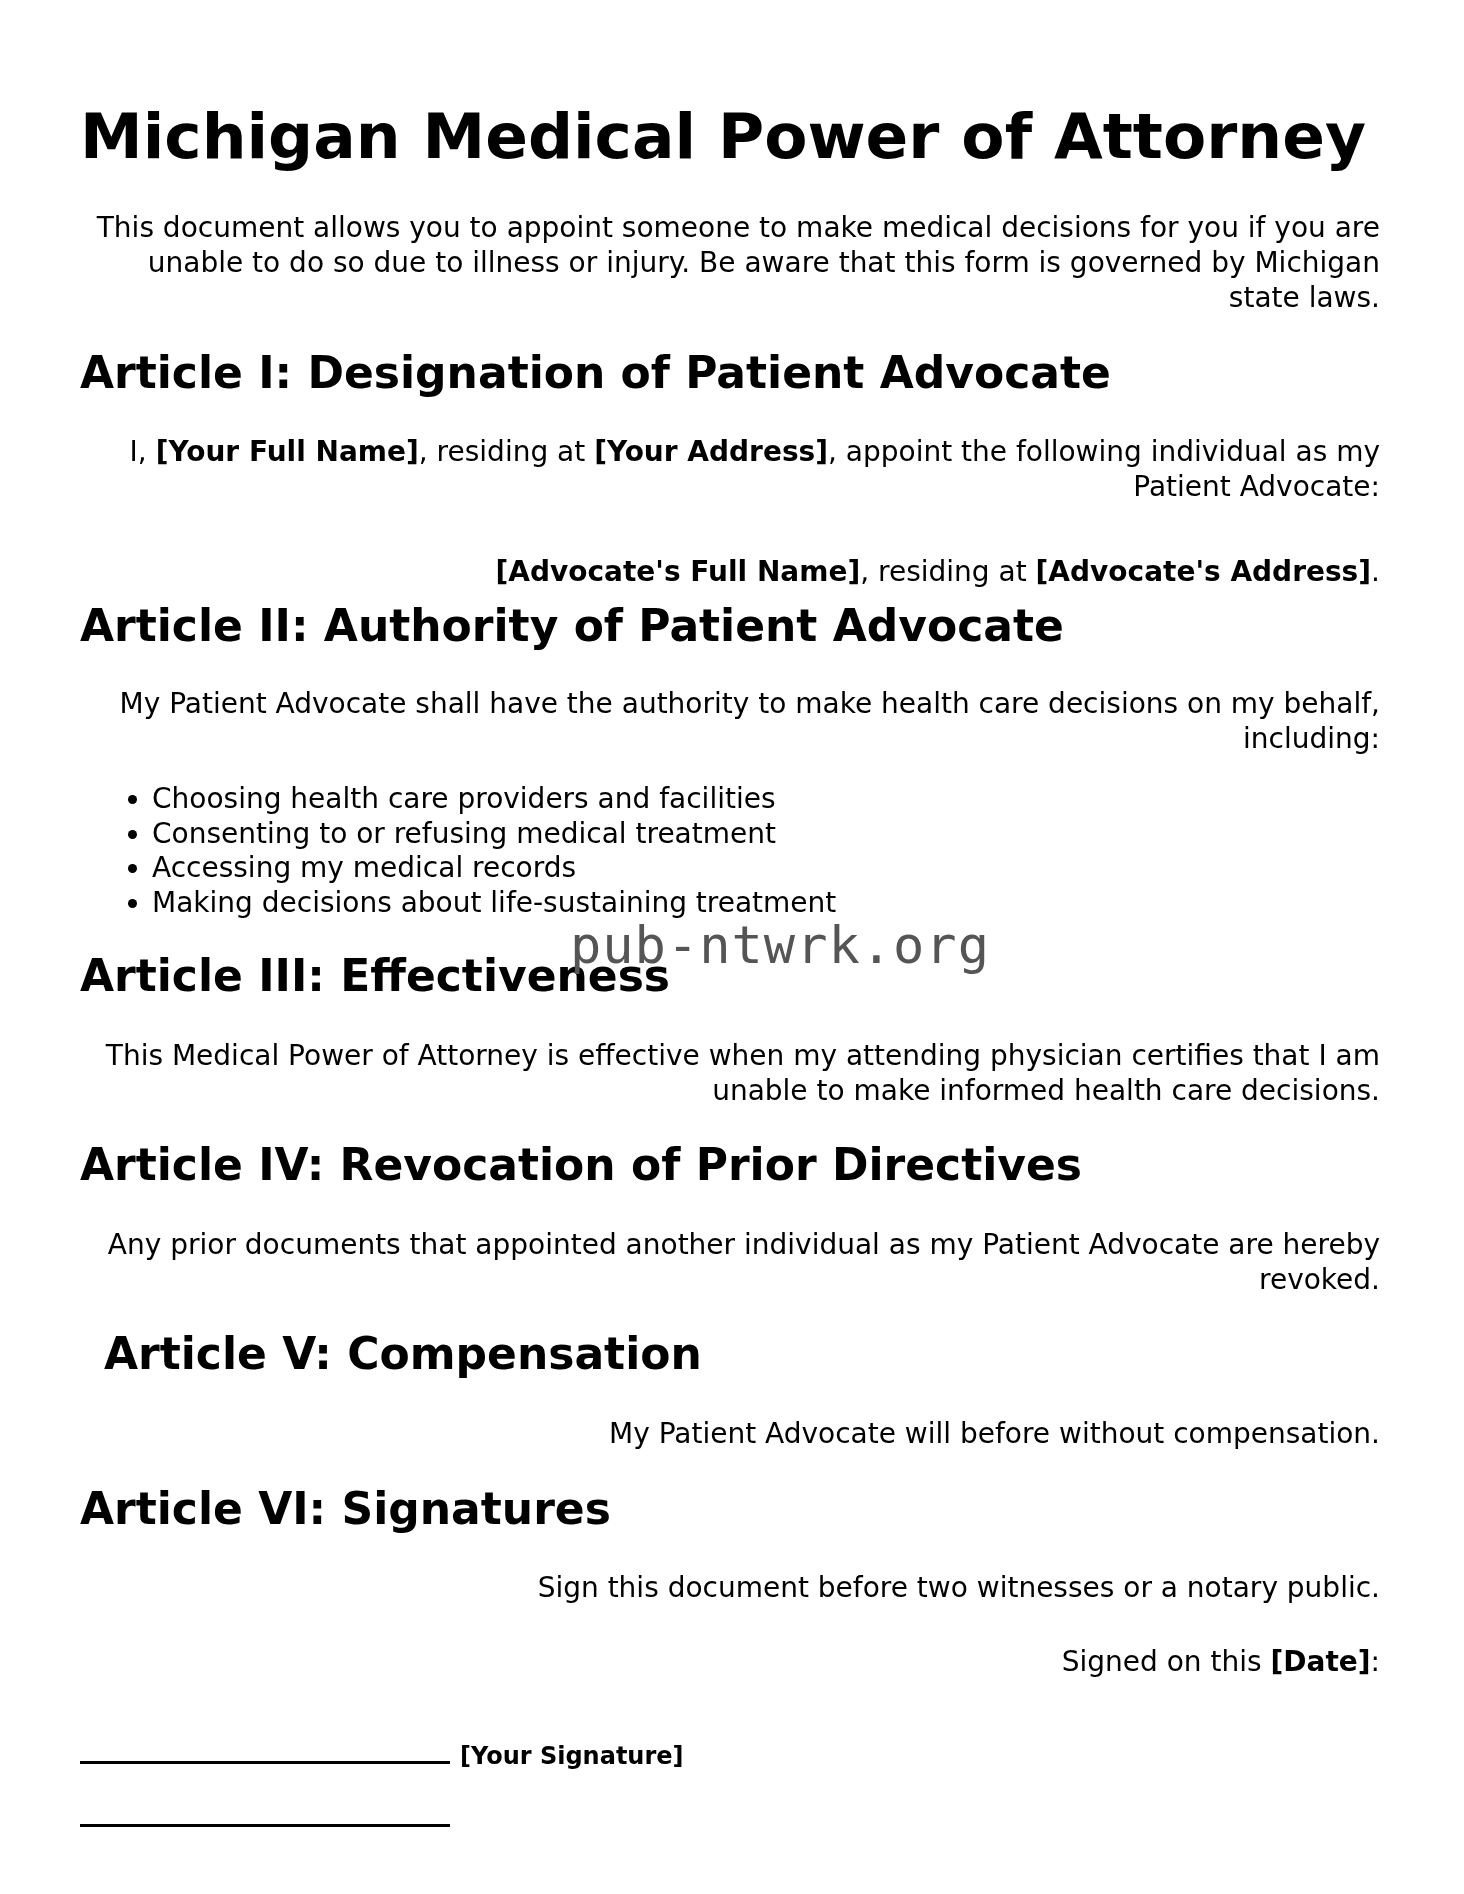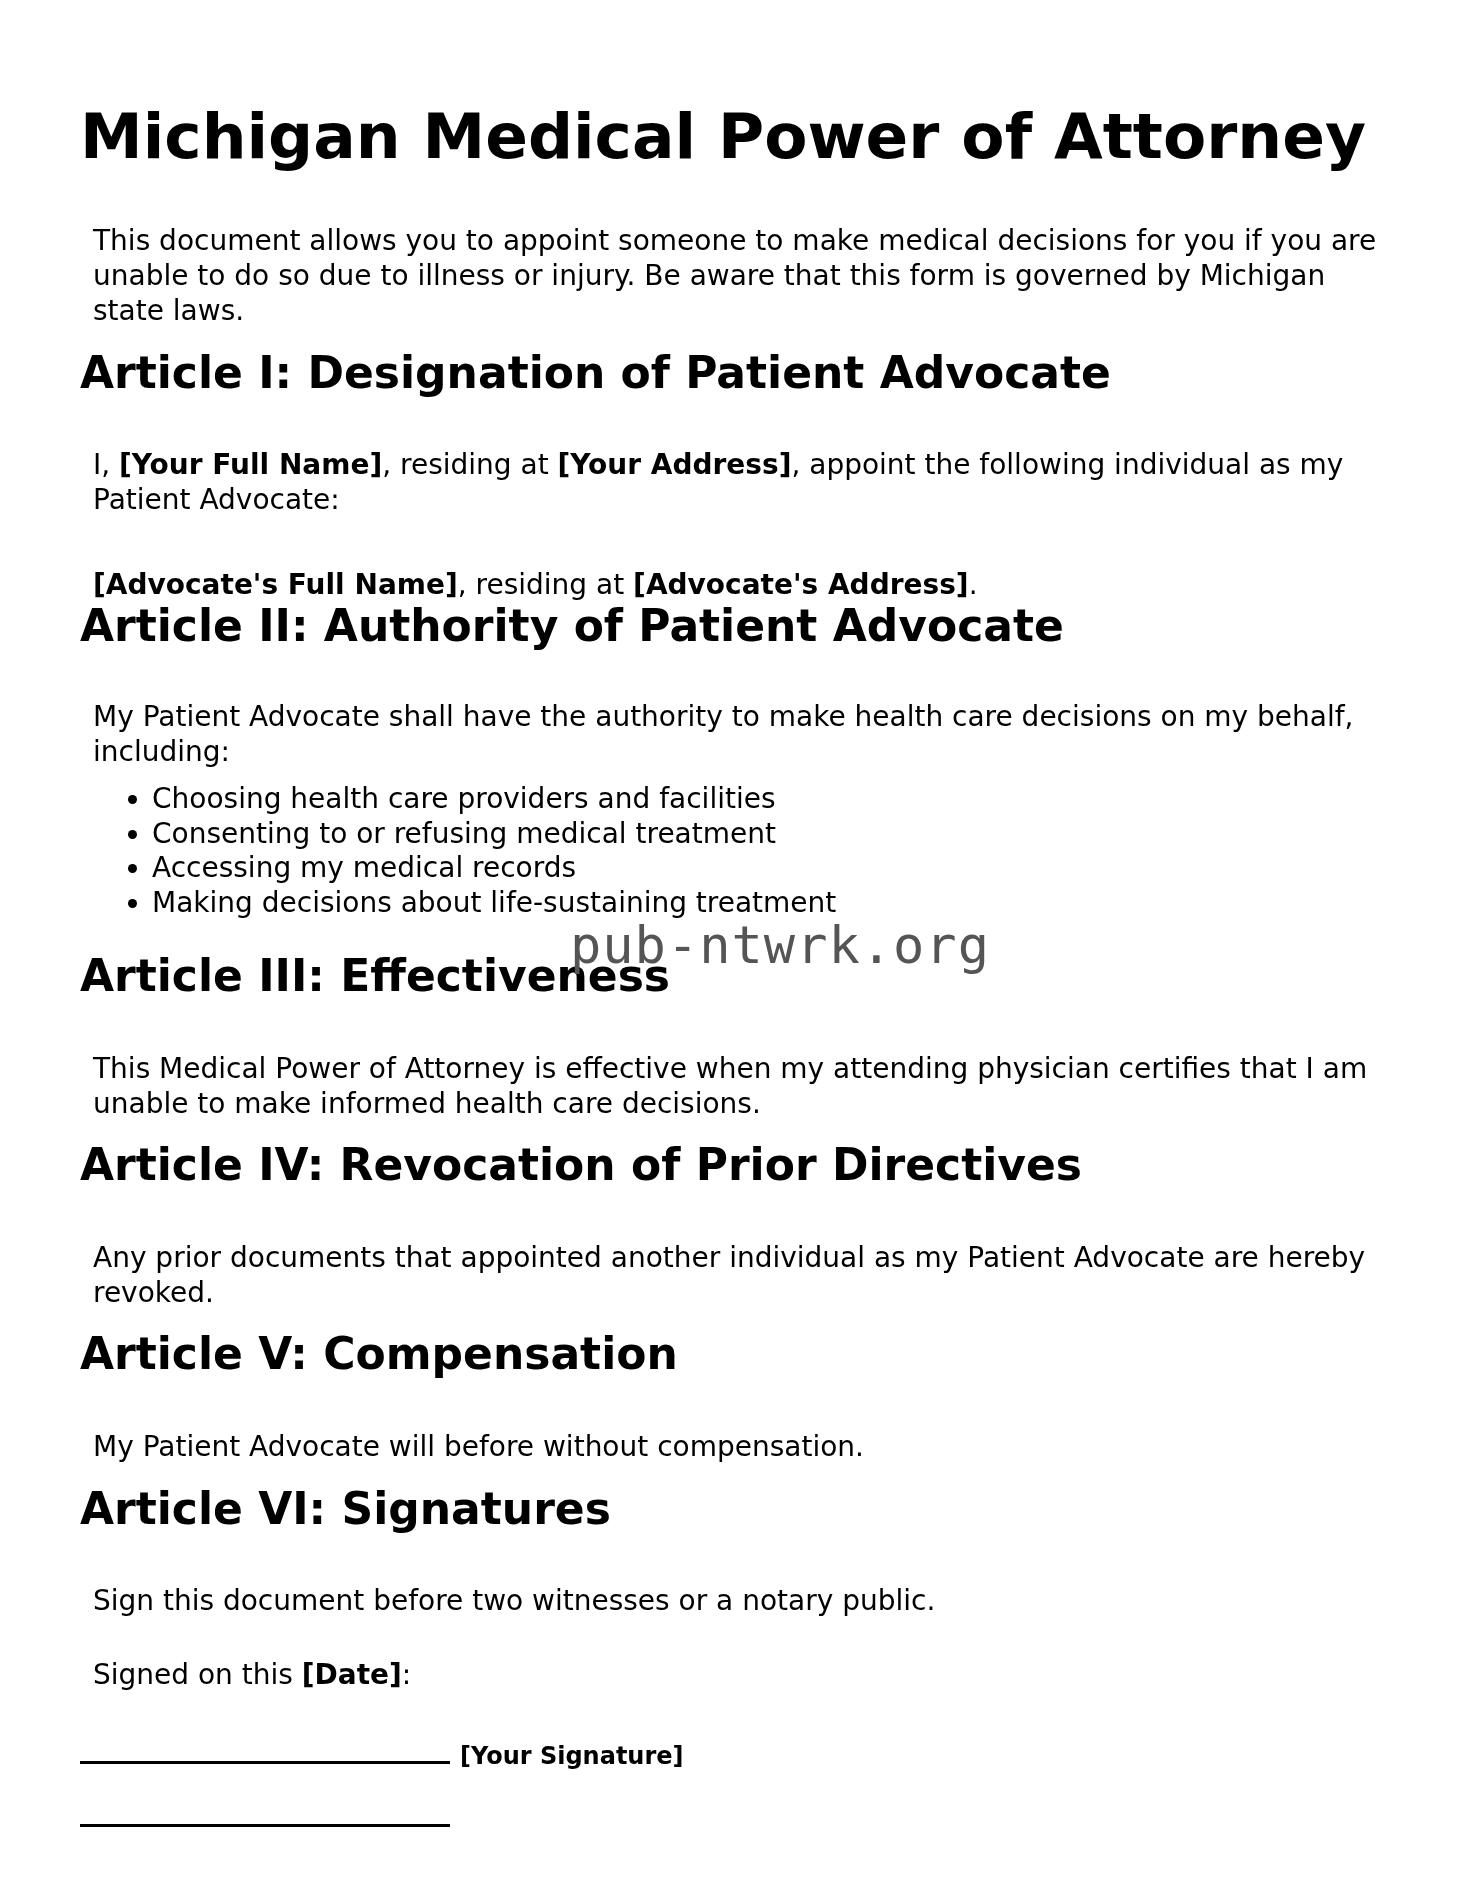--- a/index.html
+++ b/index.html
@@ -1,21 +1,21 @@
 <!DOCTYPE html>
 <html><head>
 <meta charset="utf-8">
 <style>
   html, body { margin: 0; padding: 0; background: #ffffff; }
   body { width: 1464px; height: 1894px; position: relative; overflow: hidden;
          font-family: "DejaVu Sans", sans-serif; color: #000; }
   .page { position: absolute; left: 80px; top: 0; width: 1300px; }
   h1 { position: absolute; left: 0; top: 100px; margin: 0; font-size: 63px; font-weight: bold; white-space: nowrap; }
   h2 { position: absolute; left: 0; margin: 0; font-size: 44px; font-weight: bold; white-space: nowrap; }
-  p { position: absolute; left: 0; margin: 13px; font-size: 28px; line-height: 35px; width: 1300px; }
+  p { position: absolute; left: 0; margin: 0; font-size: 28px; line-height: 35px; width: 1300px; text-align: right; }
   b { font-weight: bold; }
   ul { position: absolute; left: 0; margin: 0; padding-left: 72px; font-size: 28px; line-height: 34.5px; list-style: disc; }
   .watermark { position: absolute; left: 490px; top: 915px; font-family: "DejaVu Sans Mono", monospace;
                font-size: 52px; color: #555; letter-spacing: 1px; white-space: nowrap; }
   .sig { position: absolute; left: 0; font-size: 24px; white-space: nowrap; margin-top: 48px; }
   .line { display: inline-block; width: 370px; border-bottom: 3px solid #000; margin-right: 10px; vertical-align: baseline; }
 </style>
 </head>
 <body>
 
@@ -36,21 +36,21 @@
     <li>Accessing my medical records</li>
     <li>Making decisions about life-sustaining treatment</li>
   </ul>
 
   <h2 style="top:950px;">Article III: Effectiveness</h2>
   <p style="top:1038px;">This Medical Power of Attorney is effective when my attending physician certifies that I am unable to make informed health care decisions.</p>
 
   <h2 style="top:1139px;">Article IV: Revocation of Prior Directives</h2>
   <p style="top:1227px;">Any prior documents that appointed another individual as my Patient Advocate are hereby revoked.</p>
 
-  <h2 style="top:1328px;">Article V: Compensation</h2>
+  <h2 style="top:1328px;margin-left:24px;">Article V: Compensation</h2>
   <p style="top:1416px;">My Patient Advocate will before without compensation.</p>
 
   <h2 style="top:1483px;">Article VI: Signatures</h2>
   <p style="top:1570px;">Sign this document before two witnesses or a notary public.</p>
   <p style="top:1644px;"><span>Signed on this </span><b>[Date]</b><span>:</span></p>
 
   <div class="sig" style="top:1694px;">
     <span class="line"></span><b>[Your Signature]</b>
   </div>
   <div class="sig" style="top:1757px;">

